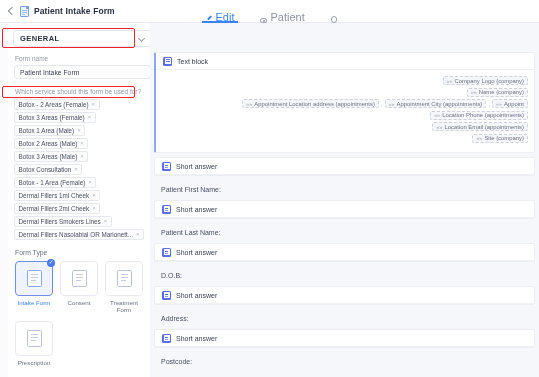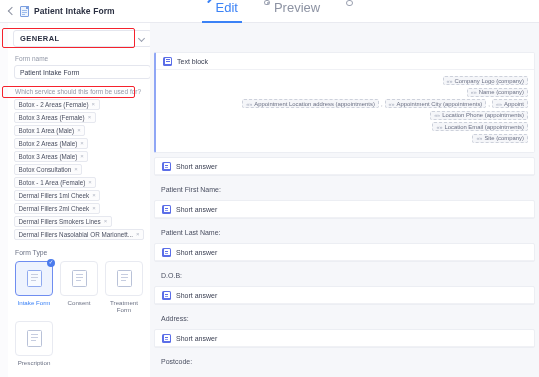--- a/index.html
+++ b/index.html
@@ -115,22 +115,22 @@
   .right {
     position: absolute; left: 150px; top: 23px; width: 389px; height: 354px;
     background: #f6f7fa; overflow: hidden;
   }
   .tabbar {
     position: absolute; left: 150px; top: 0; width: 389px; height: 23px;
     background: #ffffff; display: flex; align-items: center; gap: 26px;
     padding-left: 56px; border-bottom: 1px solid #e9eaf0;
   }
   .tab {
-    display: flex; align-items: flex-start; gap: 3.5px; height: 23px;
-    font-size: 13px; color: #8d93a3; position: relative;
+    display: flex; align-items: flex-end; gap: 3.5px; height: 23px;
+    font-size: 11px; color: #8d93a3; position: relative;
   }
   .tab.active { color: #3b82f6; }
   .tab.active::after {
     content: ""; position: absolute; left: -4px; right: -4px; bottom: 0; height: 1.6px;
     background: #3b82f6;
   }
   .pencil-icon { width: 6px; height: 6px; position: relative; }
   .pencil-icon::before {
     content: ""; position: absolute; left: 1px; top: 0.5px; width: 4.5px; height: 1.6px;
     background: #3b82f6; transform: rotate(-45deg); border-radius: .5px;
@@ -432,21 +432,21 @@
       </div>
   </div>
 
   <div class="tabbar" id="tabbar">
       <div class="tab active">
         <span class="pencil-icon"></span>
         <span>Edit</span>
       </div>
       <div class="tab">
         <span class="eye-icon"></span>
-        <span>Preview</span>
+        <span>Patient</span>
       </div>
       <div class="tab">
         <span class="clock-icon"></span>
         <span></span>
       </div>
     </div>
 
 </div>
 
 </body></html>

